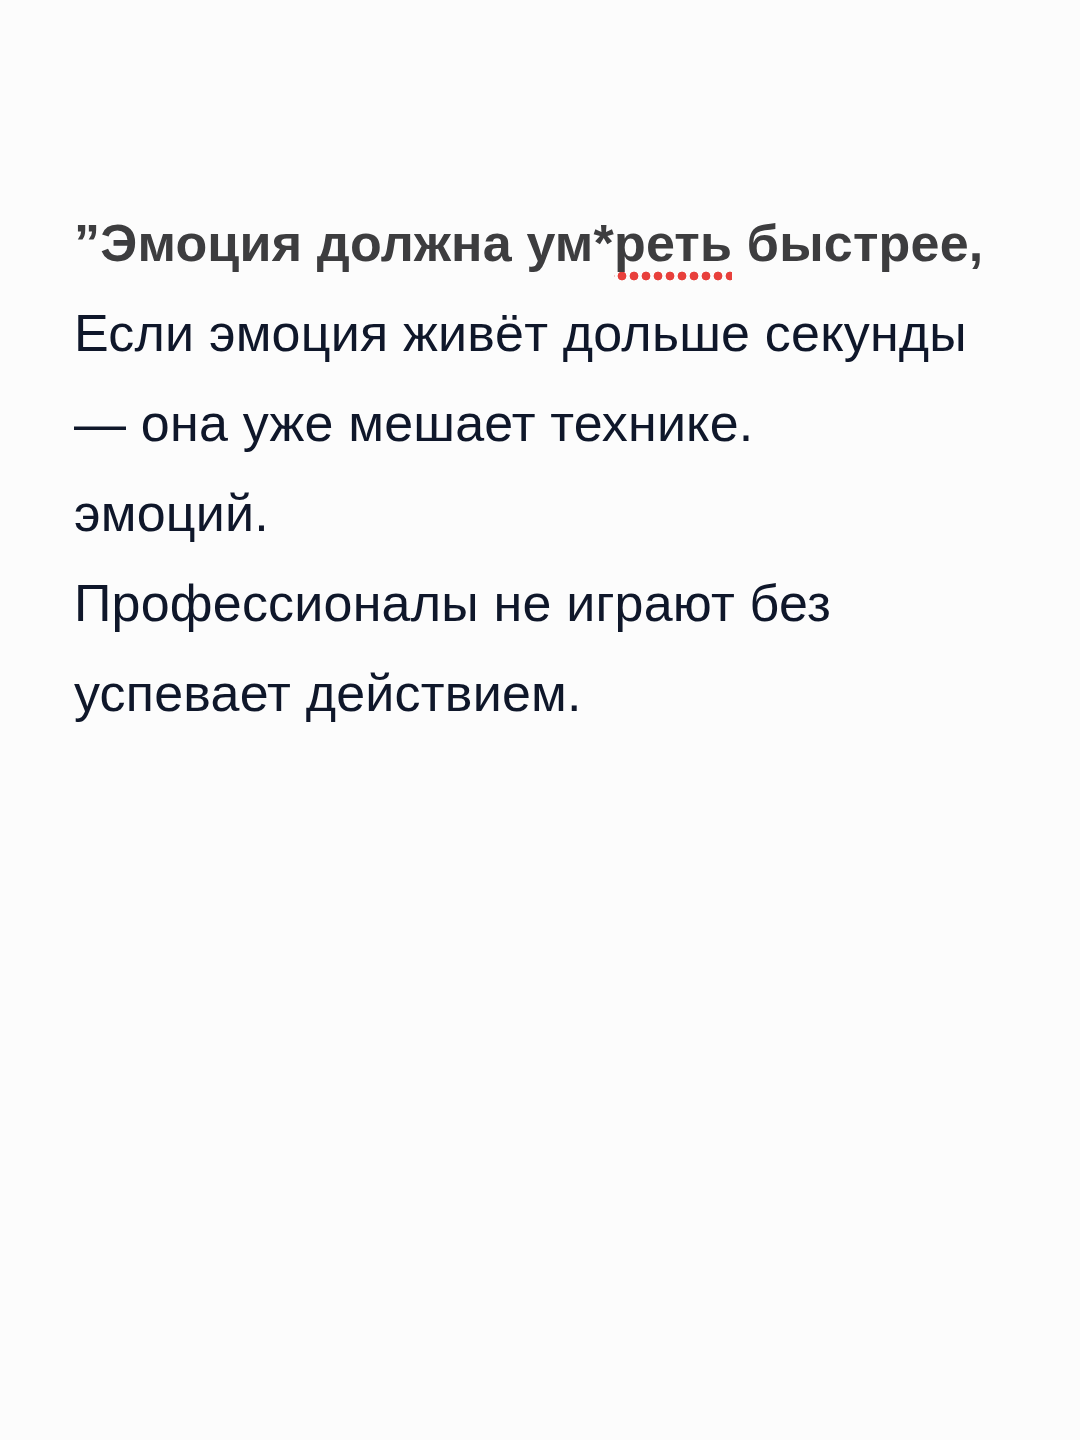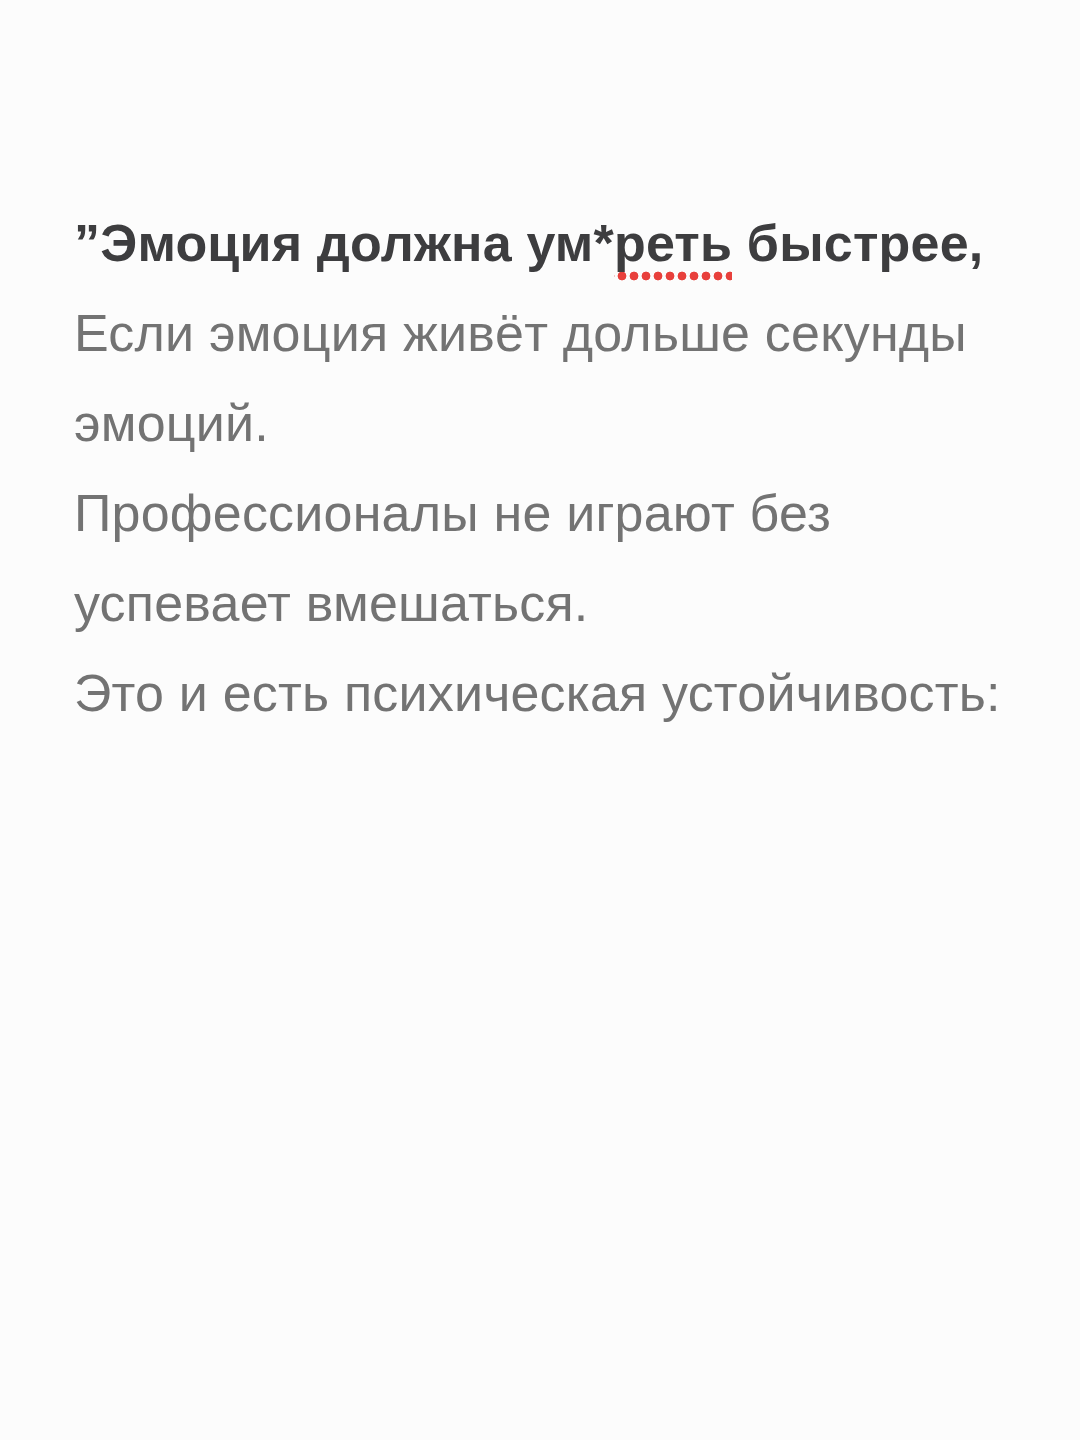--- a/index.html
+++ b/index.html
@@ -28,21 +28,21 @@
     font-weight: 700;
     line-height: 90px;
     color: #3d3d3f;
     letter-spacing: 0.2px;
   }
   .body-text {
     margin: 0;
     font-size: 52px;
     font-weight: 400;
     line-height: 90px;
-    color: #737373;
+    color: #0f172a;
     letter-spacing: 0.2px;
   }
   .line {
     white-space: nowrap;
   }
   
   .misspell {
     padding-bottom: 9px;
     background-image: radial-gradient(circle, #e8403c 4.1px, rgba(232,64,60,0) 4.7px);
     background-size: 12px 10px;
@@ -54,19 +54,19 @@
 <body>
 
 <main class="post">
 
   <h1 class="quote-heading">
     <div class="line"><span>”Эмоция должна ум*</span><span class="misspell">реть</span><span> быстрее,</span></div>
   </h1>
 
   <div class="body-text">
     <div class="line">Если эмоция живёт дольше секунды</div>
+    <div class="line">— она уже мешает технике.</div>
     <div class="line">эмоций.</div>
     <div class="line">Профессионалы не играют без</div>
-    <div class="line">успевает вмешаться.</div>
-    <div class="line">Это и есть психическая устойчивость:</div>
+    <div class="line">успевает действием.</div>
   </div>
 
 </main>
 
 </body></html>

